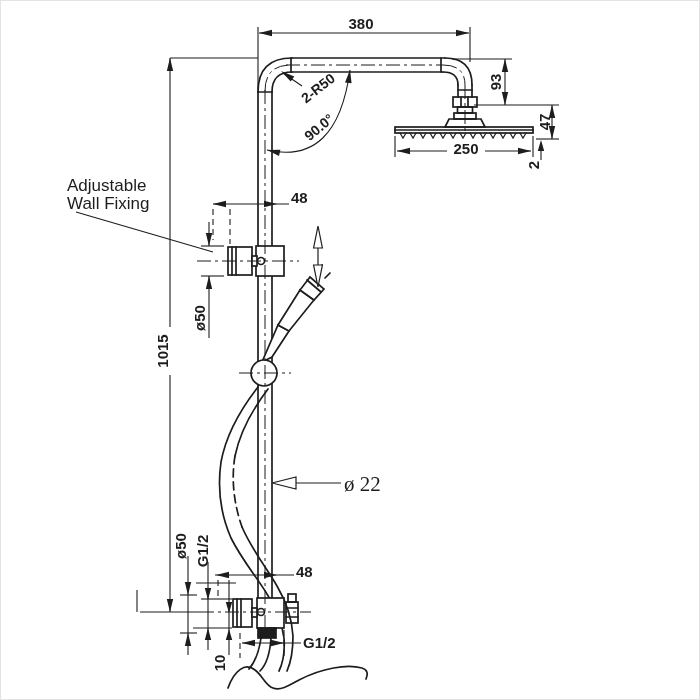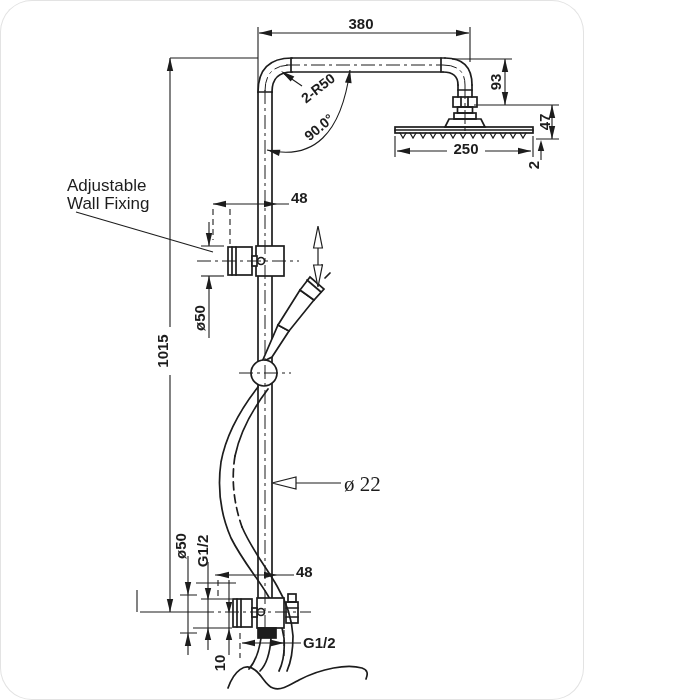--- a/index.html
+++ b/index.html
@@ -1,18 +1,18 @@
 <!DOCTYPE html>
 <html><head>
 <meta charset="utf-8">
 <style>
   html,body{margin:0;padding:0;background:#fff;}
-  .stage{position:relative;width:584px;height:700px;background:#ffffff;
+  .stage{position:relative;width:700px;height:700px;background:#ffffff;
          box-shadow:inset 0 0 0 1px #e3e3e3;overflow:hidden;
-         font-family:"Liberation Sans",sans-serif;border-radius:32px;}
+         font-family:"Liberation Sans",sans-serif;}
   svg{position:absolute;left:0;top:0;}
   text{fill:#1d1d1d;}
   .dimtxt{font:600 15px "Liberation Sans",sans-serif;}
   .dimtxt-s{font:600 14px "Liberation Sans",sans-serif;}
   .calltxt{font:400 17px "Liberation Sans",sans-serif;}
   .bigtxt{font:400 21px "Liberation Serif",serif;}
 </style>
 </head>
 <body>
 

